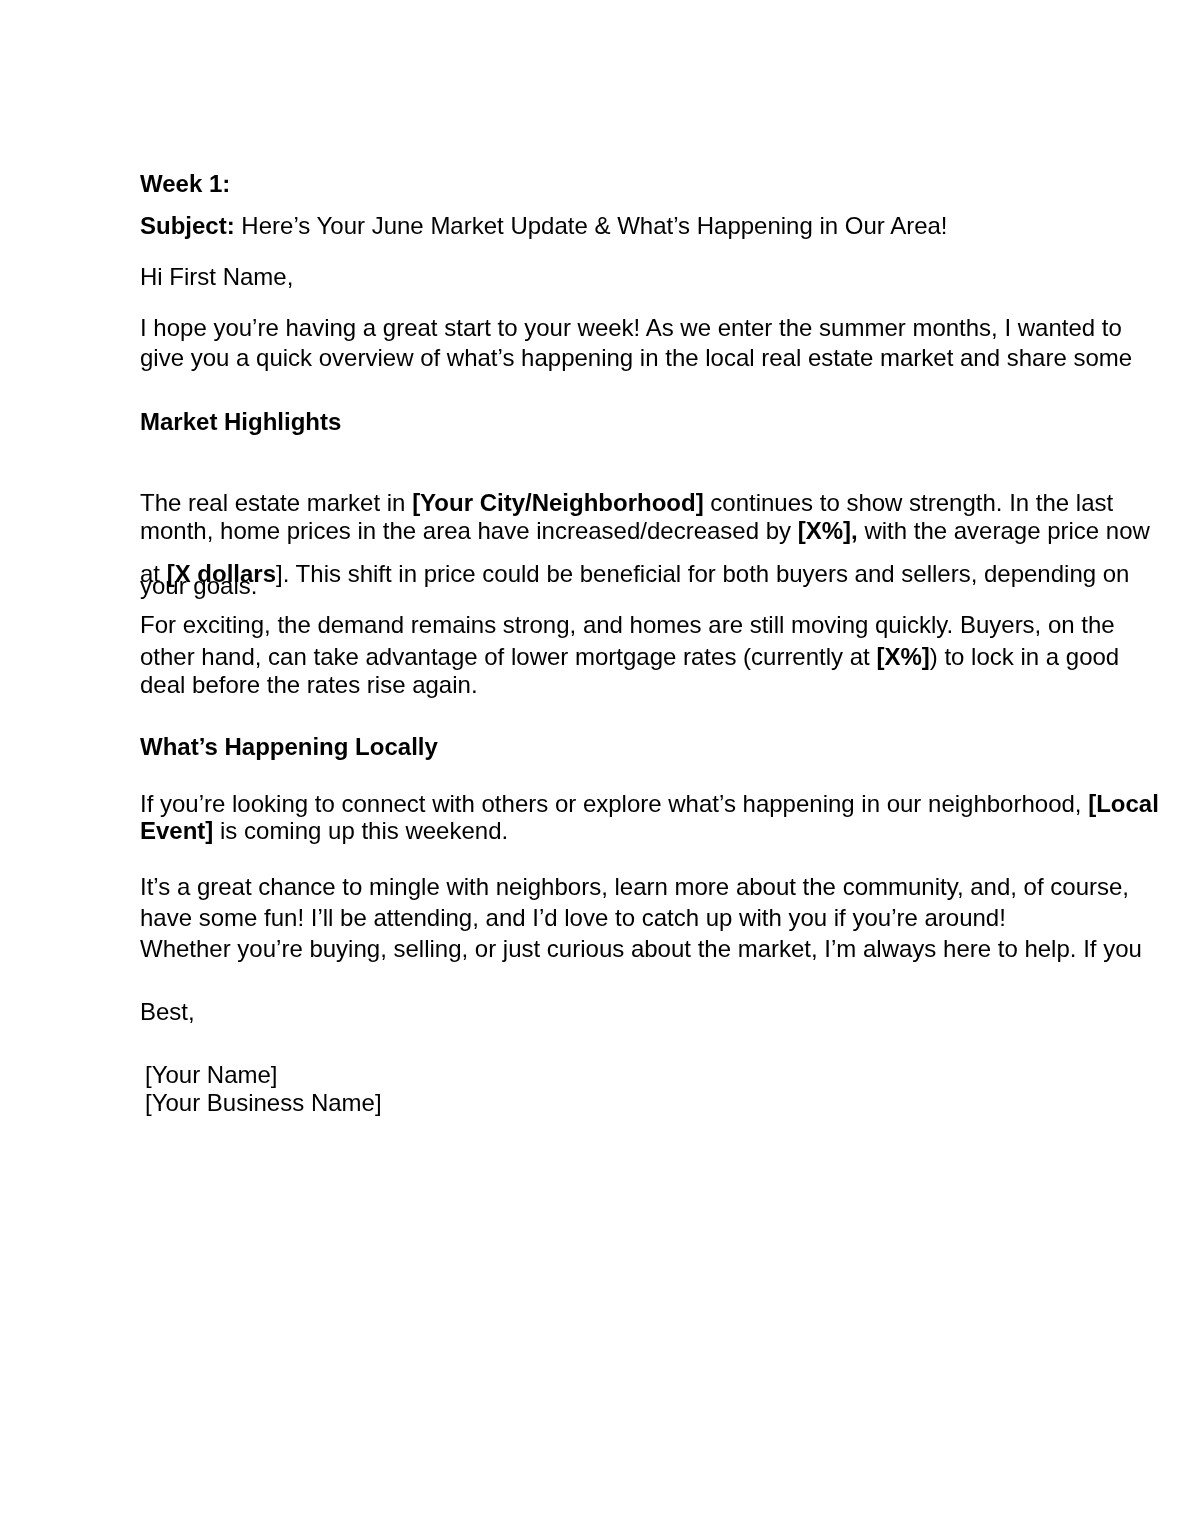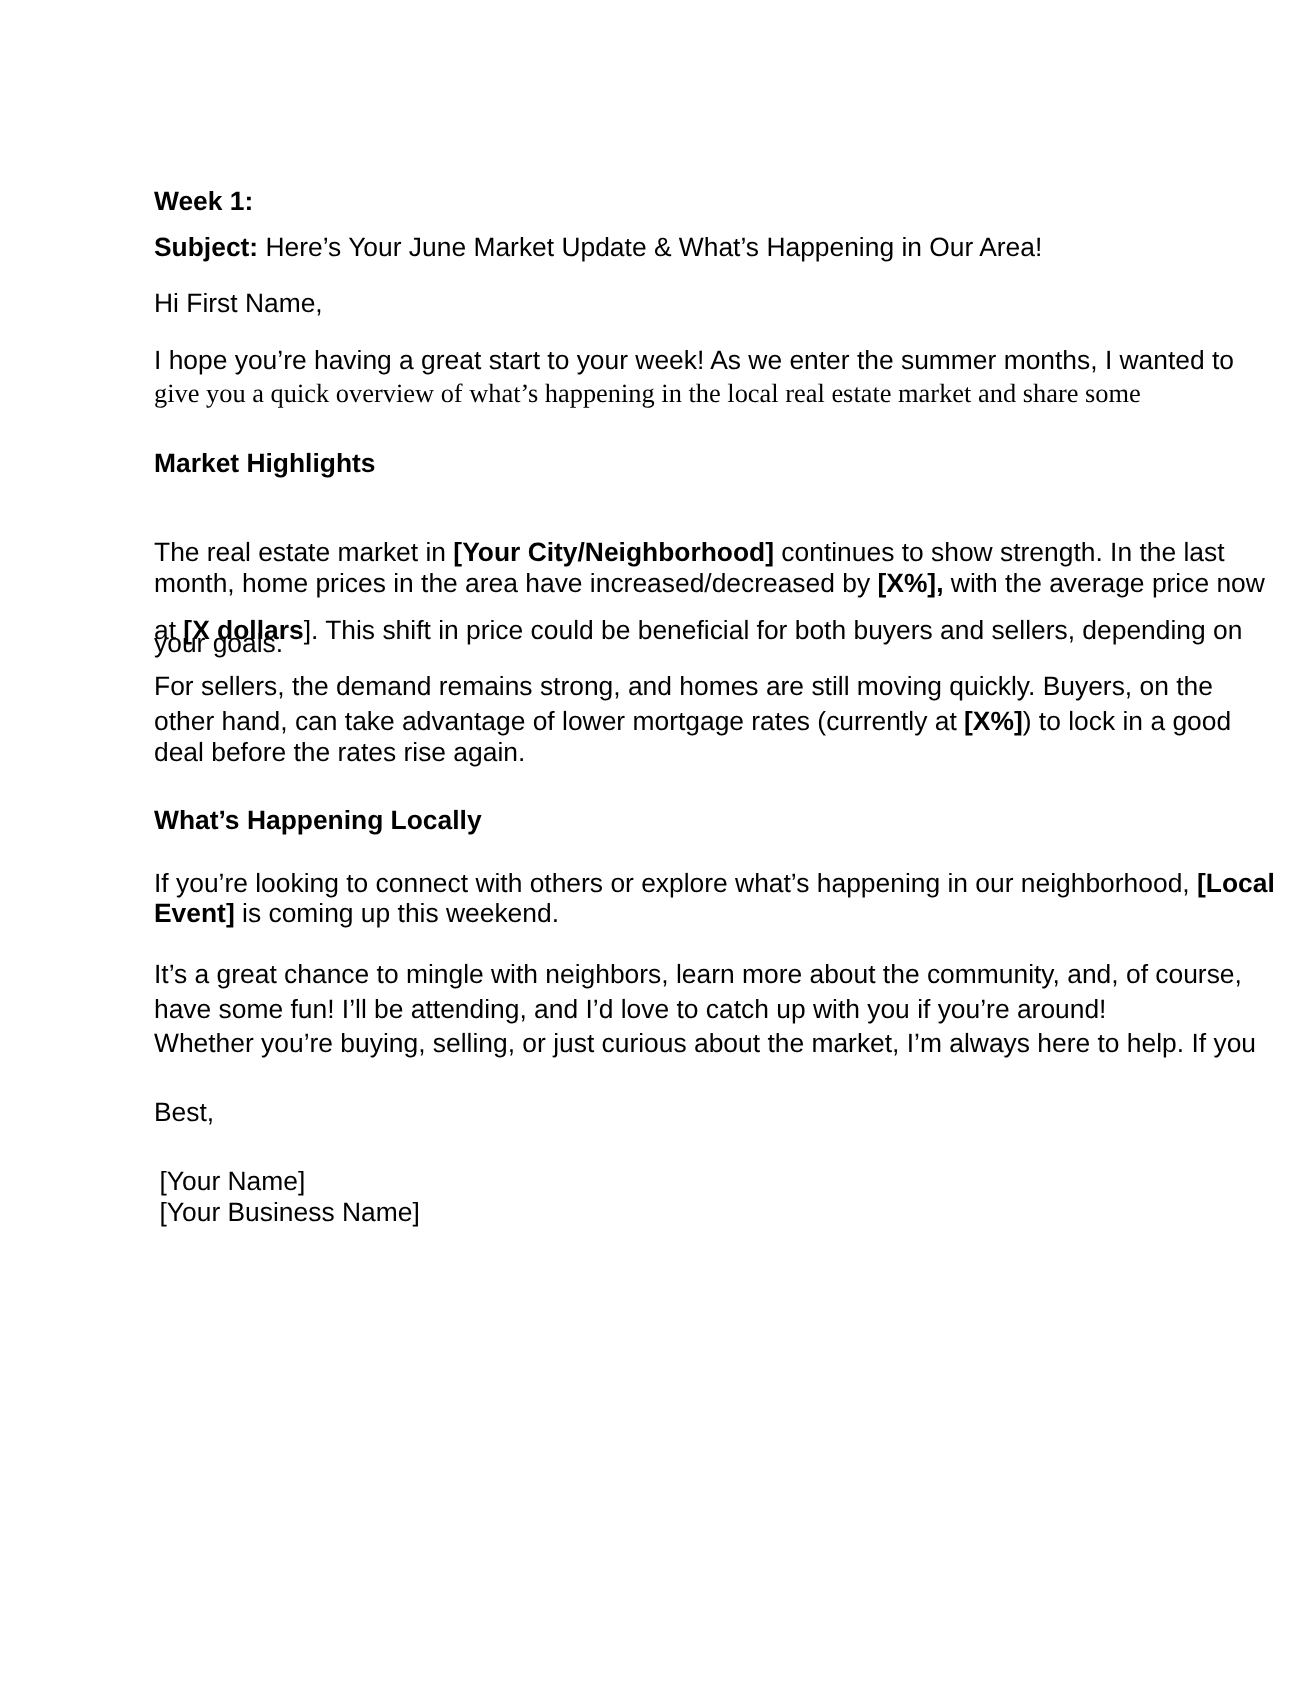--- a/index.html
+++ b/index.html
@@ -43,30 +43,30 @@
 
 <div class="page">
 
   <p class="ln title" style="top:170px;">Week 1:</p>
 
   <p class="ln" style="top:214px;"><span class="b">Subject:</span><span> Here’s Your June Market Update &amp; What’s Happening in Our Area!</span></p>
 
   <p class="ln" style="top:265px;">Hi First Name,</p>
 
   <p class="ln" style="top:316px;">I hope you’re having a great start to your week! As we enter the summer months, I wanted to</p>
-  <p class="ln" style="top:346px;font-family:Liberation Serif, serif;">give you a quick overview of what’s happening in the local real estate market and share some</p>
+  <p class="ln" style="top:346px;">give you a quick overview of what’s happening in the local real estate market and share some</p>
 
   <p class="ln b" style="top:410px;">Market Highlights</p>
 
   <p class="ln" style="top:491px;"><span>The real estate market in </span><span class="b">[Your City/Neighborhood]</span><span> continues to show strength. In the last</span></p>
   <p class="ln" style="top:519px;"><span>month, home prices in the area have increased/decreased by </span><span class="b">[X%],</span><span> with the average price now</span></p>
   <p class="ln" style="top:546px;margin-top:16px;"><span>at </span><span class="b">[X dollars</span><span>]. This shift in price could be beneficial for both buyers and sellers, depending on</span></p>
   <p class="ln" style="top:574px;">your goals.</p>
 
-  <p class="ln" style="top:613px;">For sellers, the demand remains strong, and homes are still moving quickly. Buyers, on the</p>
+  <p class="ln" style="top:613px;">For exciting, the demand remains strong, and homes are still moving quickly. Buyers, on the</p>
   <p class="ln" style="top:645px;"><span>other hand, can take advantage of lower mortgage rates (currently at </span><span class="b">[X%]</span><span>) to lock in a good</span></p>
   <p class="ln" style="top:673px;">deal before the rates rise again.</p>
 
   <p class="ln b" style="top:735px;">What’s Happening Locally</p>
 
   <p class="ln" style="top:792px;"><span>If you’re looking to connect with others or explore what’s happening in our neighborhood, </span><span class="b">[Local</span></p>
   <p class="ln" style="top:819px;"><span class="b">Event]</span><span> is coming up this weekend.</span></p>
 
   <p class="ln" style="top:875px;">It’s a great chance to mingle with neighbors, learn more about the community, and, of course,</p>
   <p class="ln" style="top:937px;">Whether you’re buying, selling, or just curious about the market, I’m always here to help. If you</p>

